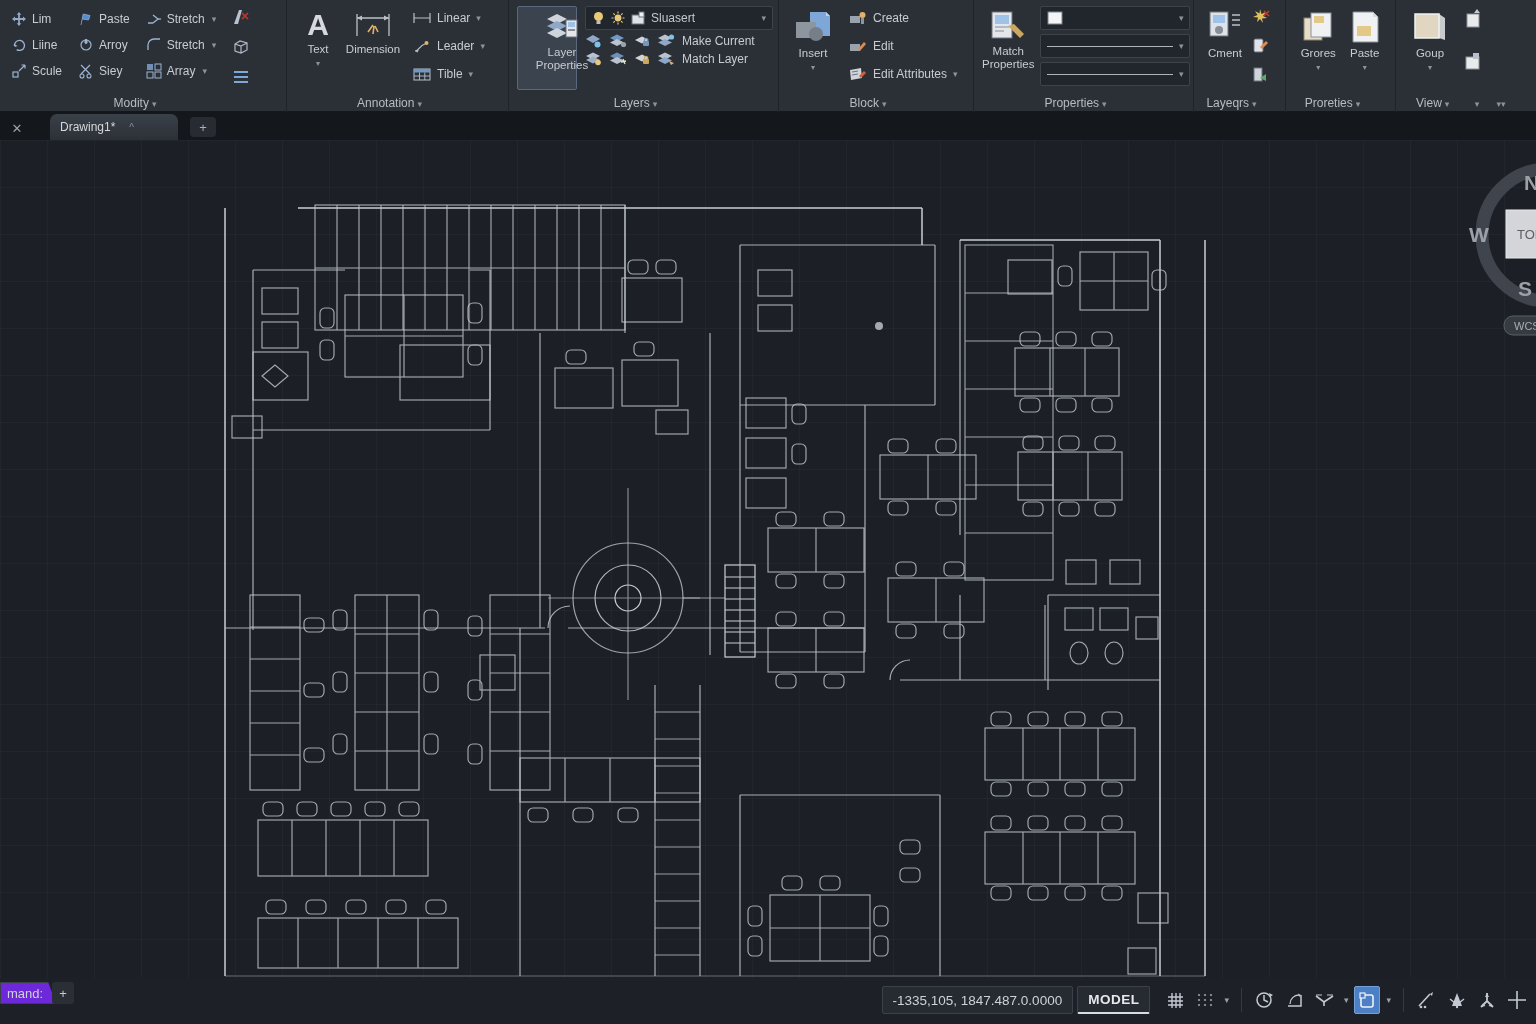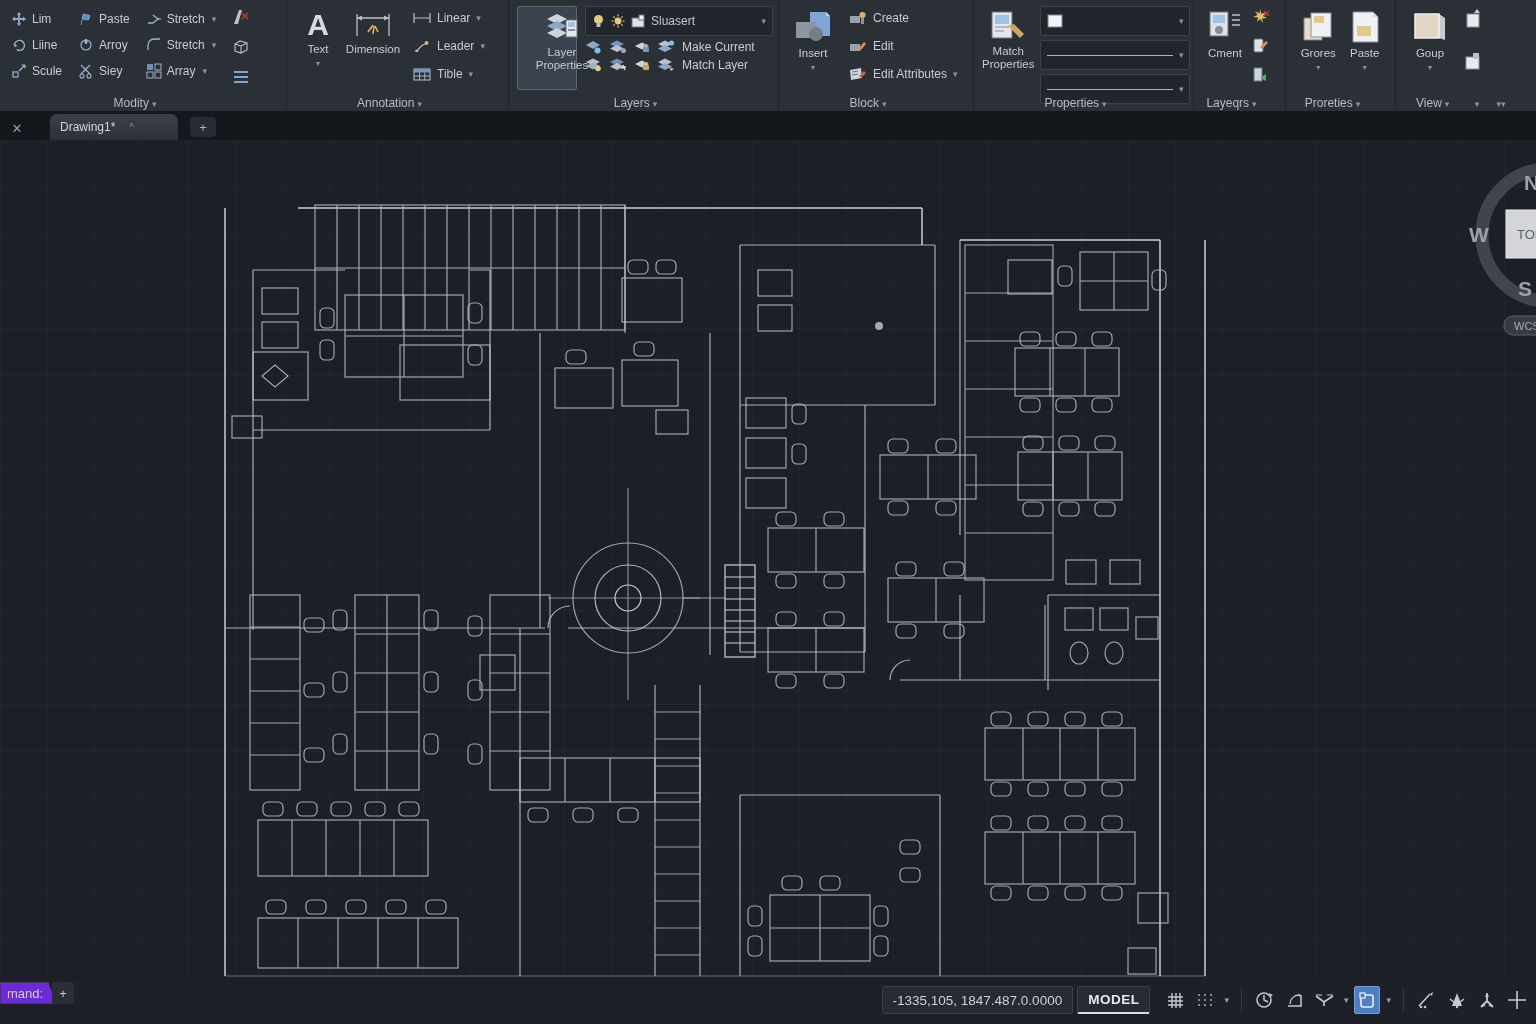--- a/index.html
+++ b/index.html
@@ -19,21 +19,21 @@
   .icol { display:flex; flex-direction:column; justify-content:space-between; height:80px; margin-left:12px; padding-top:2px; }
   .bigbtn { width:62px; display:flex; flex-direction:column; align-items:center; gap:3px;
     font-size:11.5px; line-height:1.15; text-align:center; padding-top:4px; color:#c8ccd2; }
   .bigbtn .caret { font-size:8px; color:#8d939b; }
   .sel { background:#3b434e; border:1px solid #5a6980; border-radius:2px;padding-left:30px; }
   .vstack { display:flex; flex-direction:column; gap:4px; margin-left:8px; }
   .rowbtn { display:flex; align-items:center; gap:6px; font-size:12px; height:24px; white-space:nowrap; }
   .rowbtn .caret { font-size:9px; color:#8d939b; }
   .ic { flex:none; display:block; }
   .ddrop { display:flex; align-items:center; gap:6px; background:#21262c; border:1px solid #3c434b;
-    border-radius:2px; height:30px; padding:0 6px; font-size:12px; color:#c3c8cf; }
+    border-radius:2px; height:24px; padding:0 6px; font-size:12px; color:#c3c8cf; }
   .ddrop .caret { margin-left:auto; font-size:9px; color:#8d939b; }
   .layer-right { display:flex; flex-direction:column; gap:3px; margin-left:8px; }
   .lrow { display:flex; align-items:center; gap:7px; font-size:12px; }
   .swatchline { flex:1; height:1px; background:#aeb4bc; }
 
   
   .tabbar { height:28px; background:#14171b; display:flex; align-items:flex-end; }
   .tabclose { width:34px; height:24px; display:flex; align-items:center; justify-content:center;
     color:#9aa0a7; font-size:13px; }
   .dtab { height:26px; min-width:128px; background:linear-gradient(#3a4048,#2c3138);

